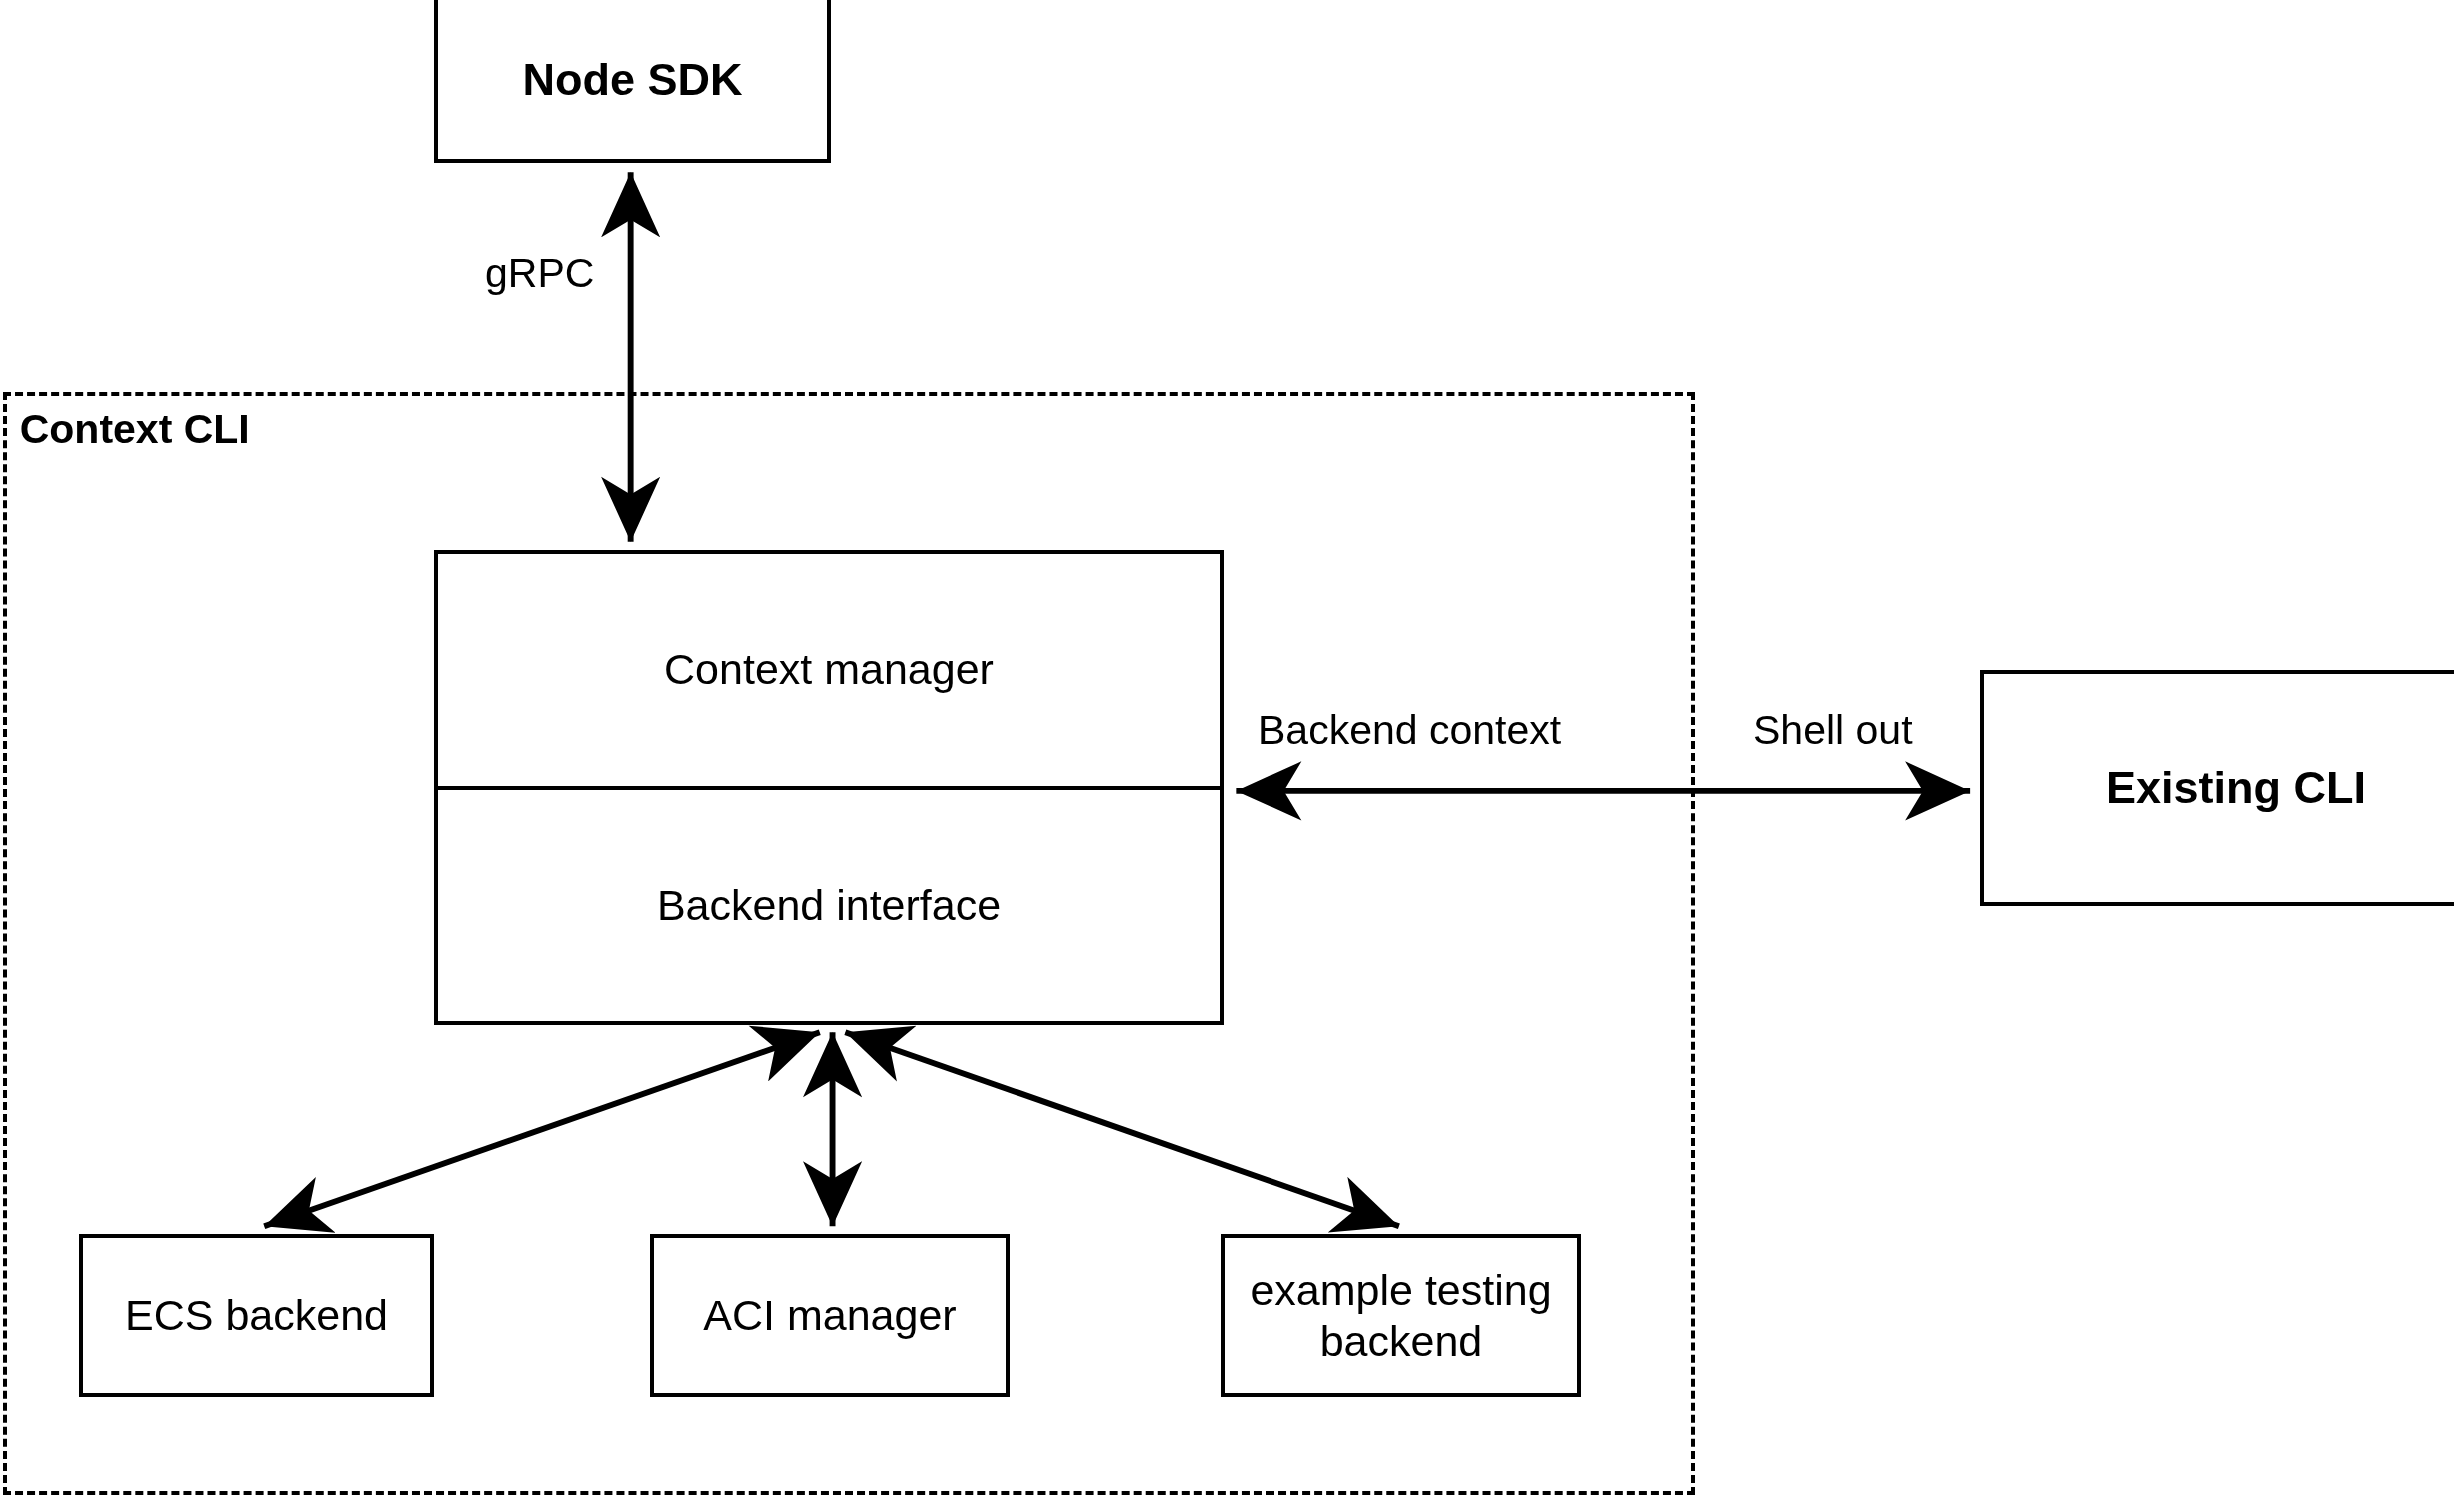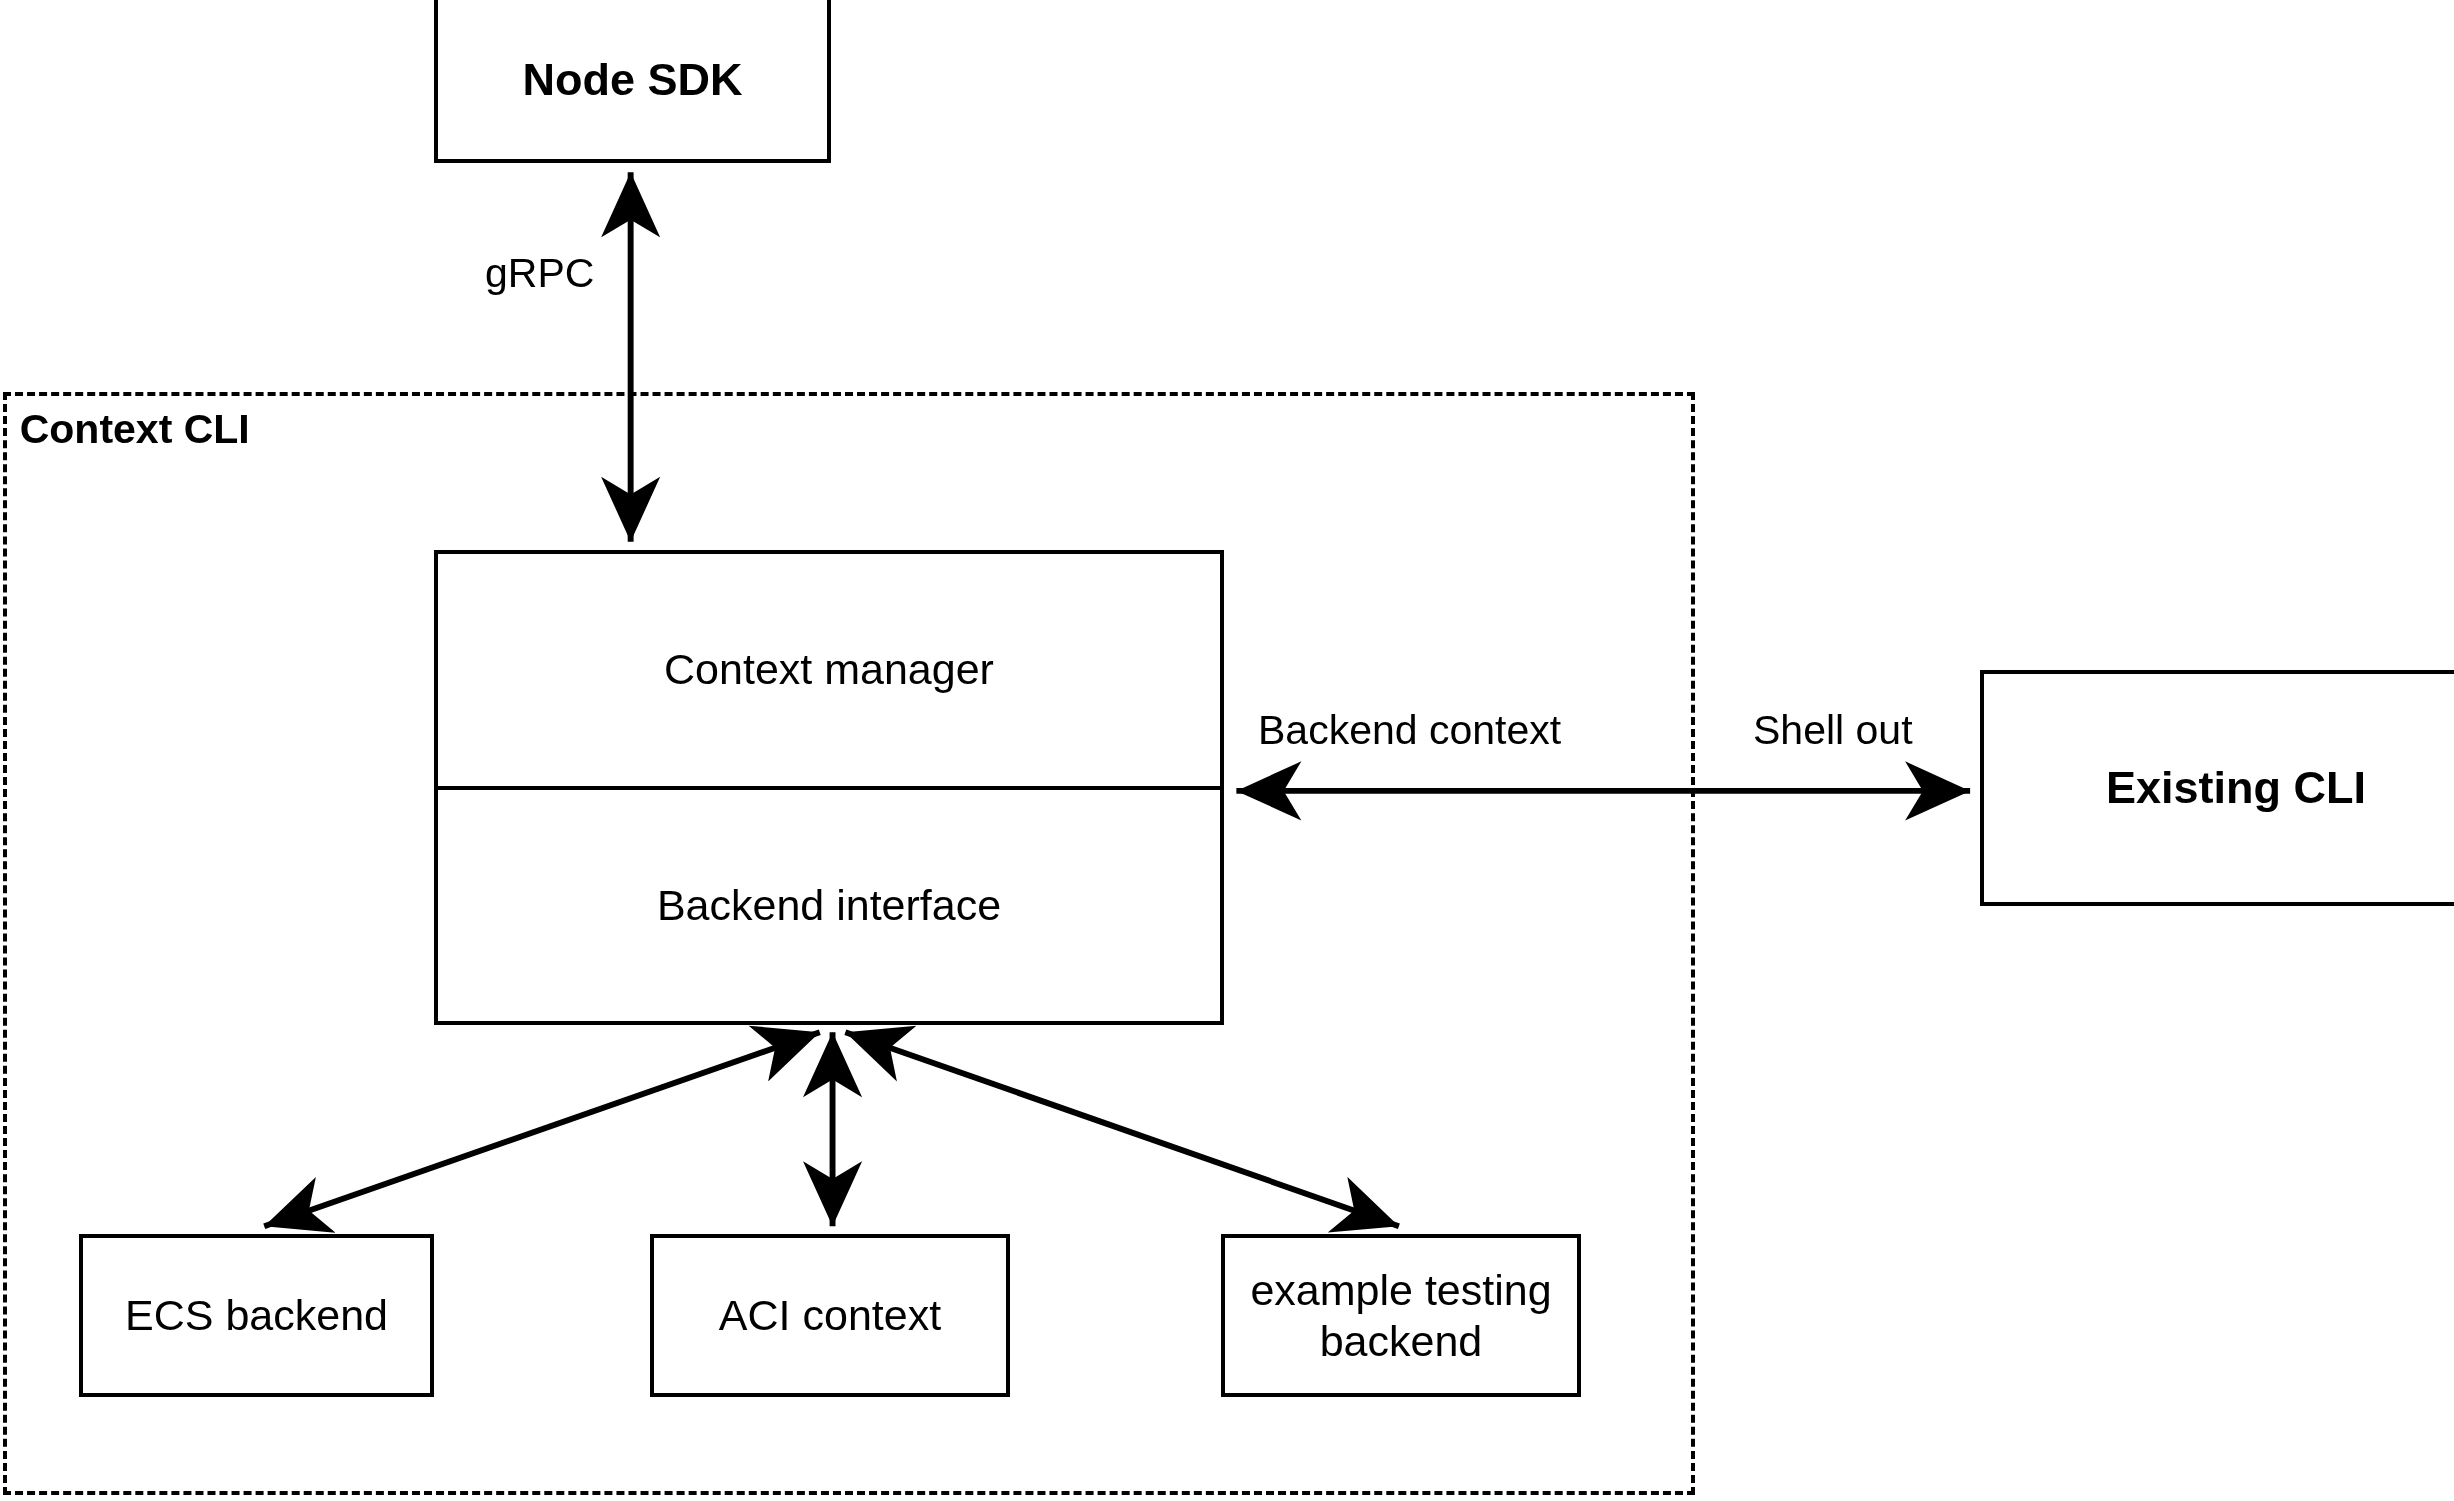--- a/index.html
+++ b/index.html
@@ -207,21 +207,21 @@
 
   <div class="node" id="existing-cli-box">
     <span class="node-label bold">Existing CLI</span>
   </div>
 
   <div class="node backend-box" id="ecs-backend-box">
     <span class="node-label">ECS backend</span>
   </div>
 
   <div class="node backend-box" id="aci-backend-box">
-    <span class="node-label">ACI context</span>
+    <span class="node-label">ACI manager</span>
   </div>
 
   <div class="node backend-box" id="example-backend-box">
     <span class="node-label">
       <span>example testing</span><br>
       <span>backend</span>
     </span>
   </div>
 
 </div>

